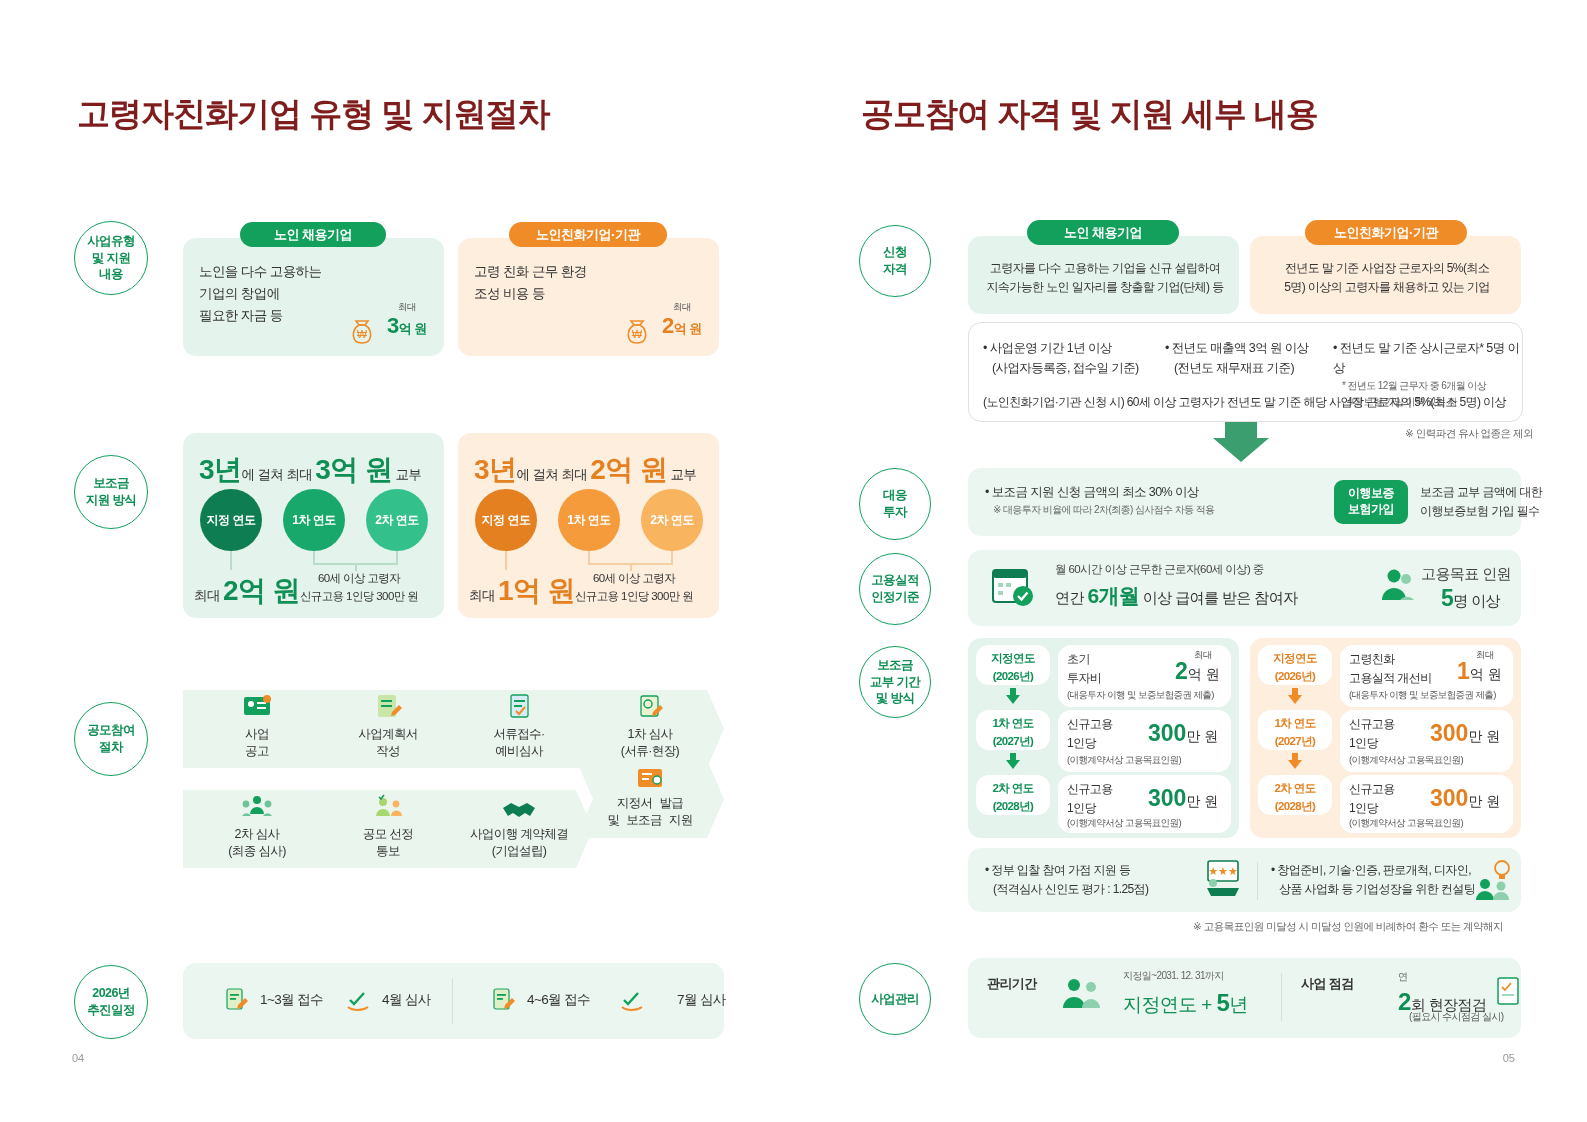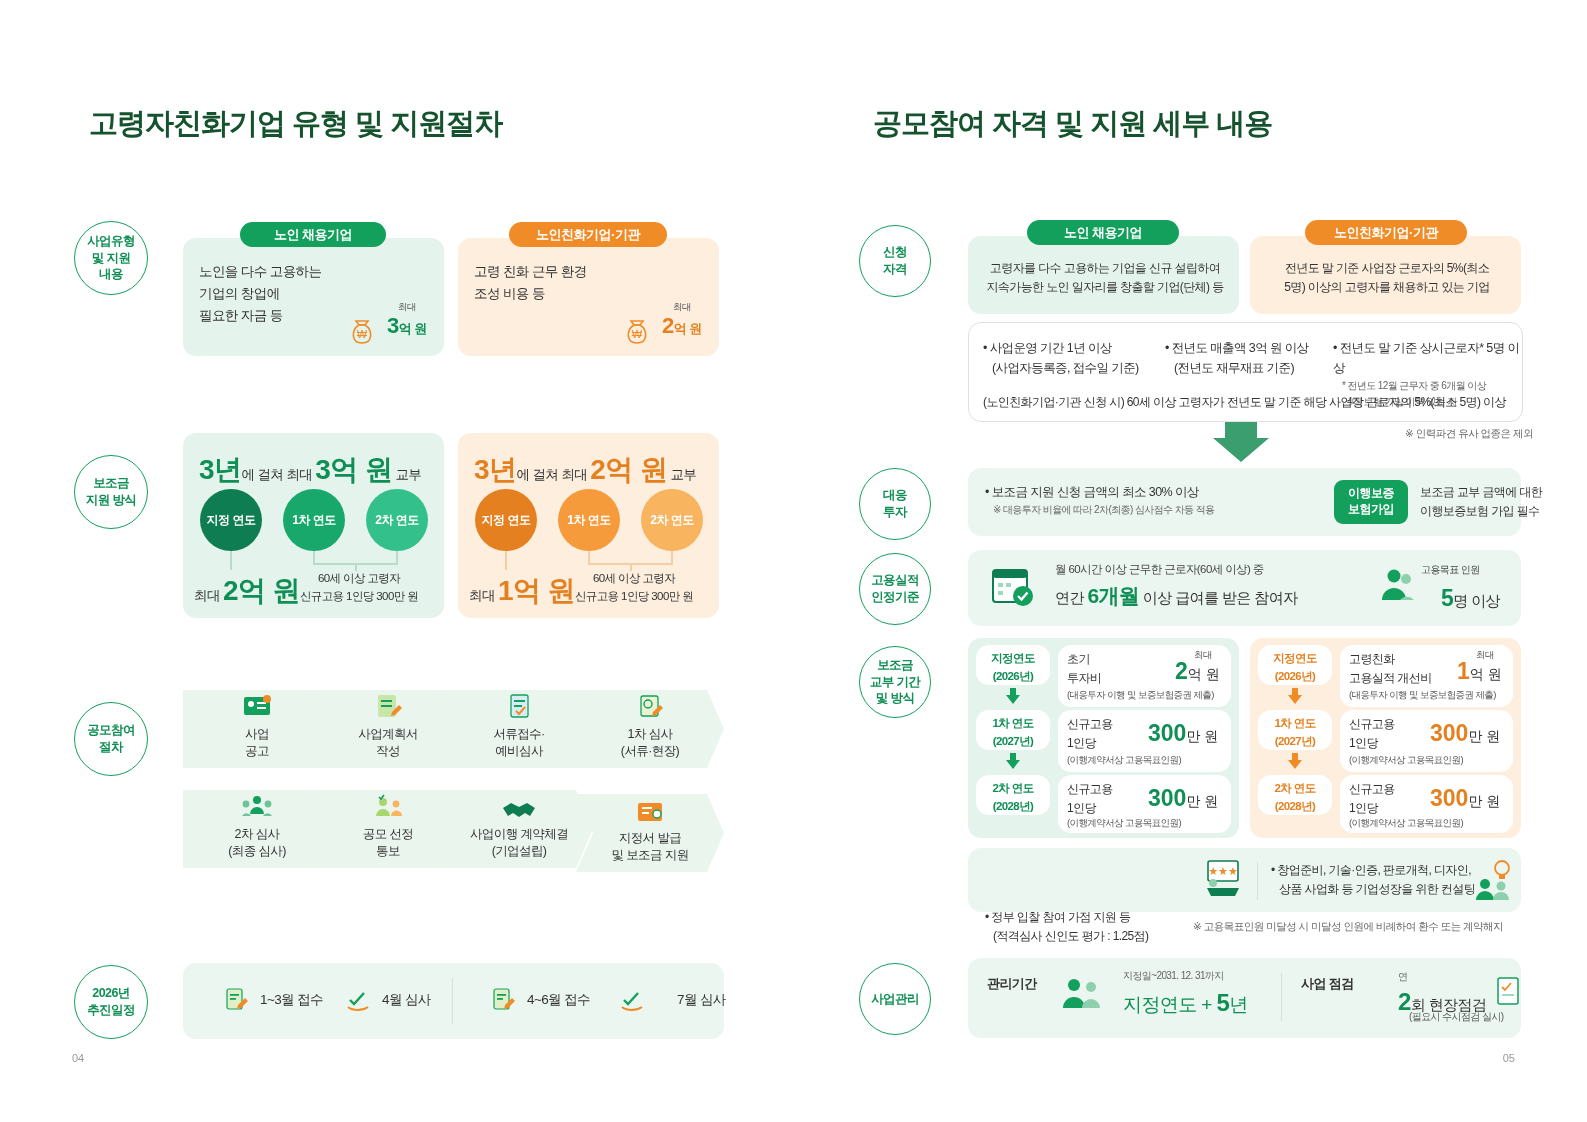--- a/index.html
+++ b/index.html
@@ -7,21 +7,21 @@
     width:1587px;height:1122px;background:#ffffff;
     font-family:"Liberation Sans","DejaVu Sans",sans-serif;
     color:#333;overflow:hidden;position:relative;
   }
   .page{position:absolute;top:0;left:0;width:1587px;height:1122px;}
   .col{position:absolute;top:0;}
   .colL{left:0;width:793px;height:1122px;}
   .colR{left:793px;width:794px;height:1122px;}
 
   h1.title{
-    position:absolute;font-size:29px;font-weight:bold;color:#14532d;margin:16px;
+    position:absolute;font-size:33px;font-weight:bold;color:#7f1d1d;margin:4px;
     letter-spacing:-1px;white-space:nowrap;
   }
   .titleL{left:73px;top:88px;}
   .titleR{left:64px;top:88px;}
 
   .pagenum{position:absolute;bottom:58px;font-size:11px;color:#999;}
   .pagenumL{left:72px;}
   .pagenumR{right:72px;}
 
   
@@ -264,21 +264,21 @@
       <div>공모 선정</div>
       <div>통보</div>
     </div>
     <div class="step" style="left:445px;top:790px;width:148px;">
       <svg width="40" height="26" viewBox="0 0 40 26" style="margin-bottom:4px;">
         <path d="M4 12 l8-5 8 4 8-4 8 5 -5 8 -5-3 -6 4 -6-4 -5 3z" fill="#0f7d52"></path>
       </svg>
       <div>사업이행 계약체결</div>
       <div>(기업설립)</div>
     </div>
-    <div class="step" style="left:576px;top:794px;width:148px;">
+    <div class="step" style="left:576px;top:760px;width:148px;font-family:Liberation Mono, monospace;">
       <svg width="32" height="28" viewBox="0 0 32 28" style="margin-bottom:4px;">
         <rect x="4" y="5" width="24" height="18" rx="2" fill="#f08c28"></rect>
         <rect x="8" y="9" width="10" height="2" fill="#fff"></rect>
           <rect x="8" y="14" width="7" height="2" fill="#fff"></rect>
         <circle cx="23" cy="16" r="4" fill="#fff" stroke="#12a05c" stroke-width="1.4"></circle>
       </svg>
       <div>지정서 발급</div>
       <div>및 보조금 지원</div>
     </div>
 
@@ -411,21 +411,21 @@
     <div class="txt sm" style="left:262px;top:561px;font-size:11.5px;color:#444;">월 60시간 이상 근무한 근로자(60세 이상) 중</div>
     <div class="txt" style="left:262px;top:579px;font-size:15px;">
       <span class="b">연간 </span><span class="green-t" style="font-size:21px;font-weight:bold;">6개월</span><span class="b"> 이상 급여를 받은 참여자</span>
     </div>
     <svg style="position:absolute;left:585px;top:566px;" width="36" height="42" viewBox="0 0 36 42">
       <circle cx="16" cy="10" r="6.5" fill="#12a05c"></circle>
       <path d="M4 34 a12 12 0 0 1 24 0z" fill="#12a05c"></path>
       <circle cx="28" cy="13" r="5" fill="#8ed0ae"></circle>
       <path d="M22 34 a9 9 0 0 1 14 0z" fill="#8ed0ae"></path>
     </svg>
-    <div class="txt sm" style="left:628px;top:562px;font-size:10px;color:#444;">고용목표 인원</div>
+    <div class="txt sm" style="left:628px;top:562px;font-size:15px;color:#444;">고용목표 인원</div>
     <div class="txt" style="left:628px;top:580px;margin-left:20px;">
       <span class="green-t" style="font-size:23px;font-weight:bold;">5</span><span class="b" style="font-size:15px;">명 이상</span>
     </div>
 
     <div class="rlabel" style="left:66px;top:646px;width:70px;height:70px;">
       <div>
         <div>보조금</div>
         <div>교부 기간</div>
         <div>및 방식</div>
       </div>
@@ -531,21 +531,21 @@
     <div class="txt sm" style="left:556px;top:780px;font-size:12px;">
       <div>신규고용</div>
       <div>1인당</div>
     </div>
     <div style="position:absolute;left:637px;top:785px;">
       <span class="orange-t" style="font-size:23px;font-weight:bold;">300</span><span class="b" style="font-size:14px;">만 원</span>
     </div>
     <div class="txt xs" style="left:556px;top:816px;">(이행계약서상 고용목표인원)</div>
 
     <div class="card mint2" style="left:175px;top:848px;width:553px;height:64px;"></div>
-    <div class="bul" style="left:192px;top:861px;width:220px;font-size:12px;margin-top:47px;">
+    <div class="bul" style="left:192px;top:861px;width:220px;font-size:12px;">
       <div>• 정부 입찰 참여 가점 지원 등</div>
       <div style="padding-left:8px;">(적격심사 신인도 평가 : 1.25점)</div>
     </div>
     <svg style="position:absolute;left:408px;top:856px;" width="44" height="46" viewBox="0 0 44 46">
       <rect x="7" y="5" width="30" height="20" rx="2" fill="#fff" stroke="#0f7d52" stroke-width="1.6"></rect>
       <text x="22" y="19" font-size="11" fill="#f08c28" text-anchor="middle" font-family="Liberation Sans">★★★</text>
       <path d="M6 32 h32 l-4 8 h-24z" fill="#0f7d52"></path>
       <circle cx="12" cy="27" r="4" fill="#8ed0ae"></circle>
     </svg>
     <div class="divider-v" style="left:464px;top:862px;height:38px;"></div>

